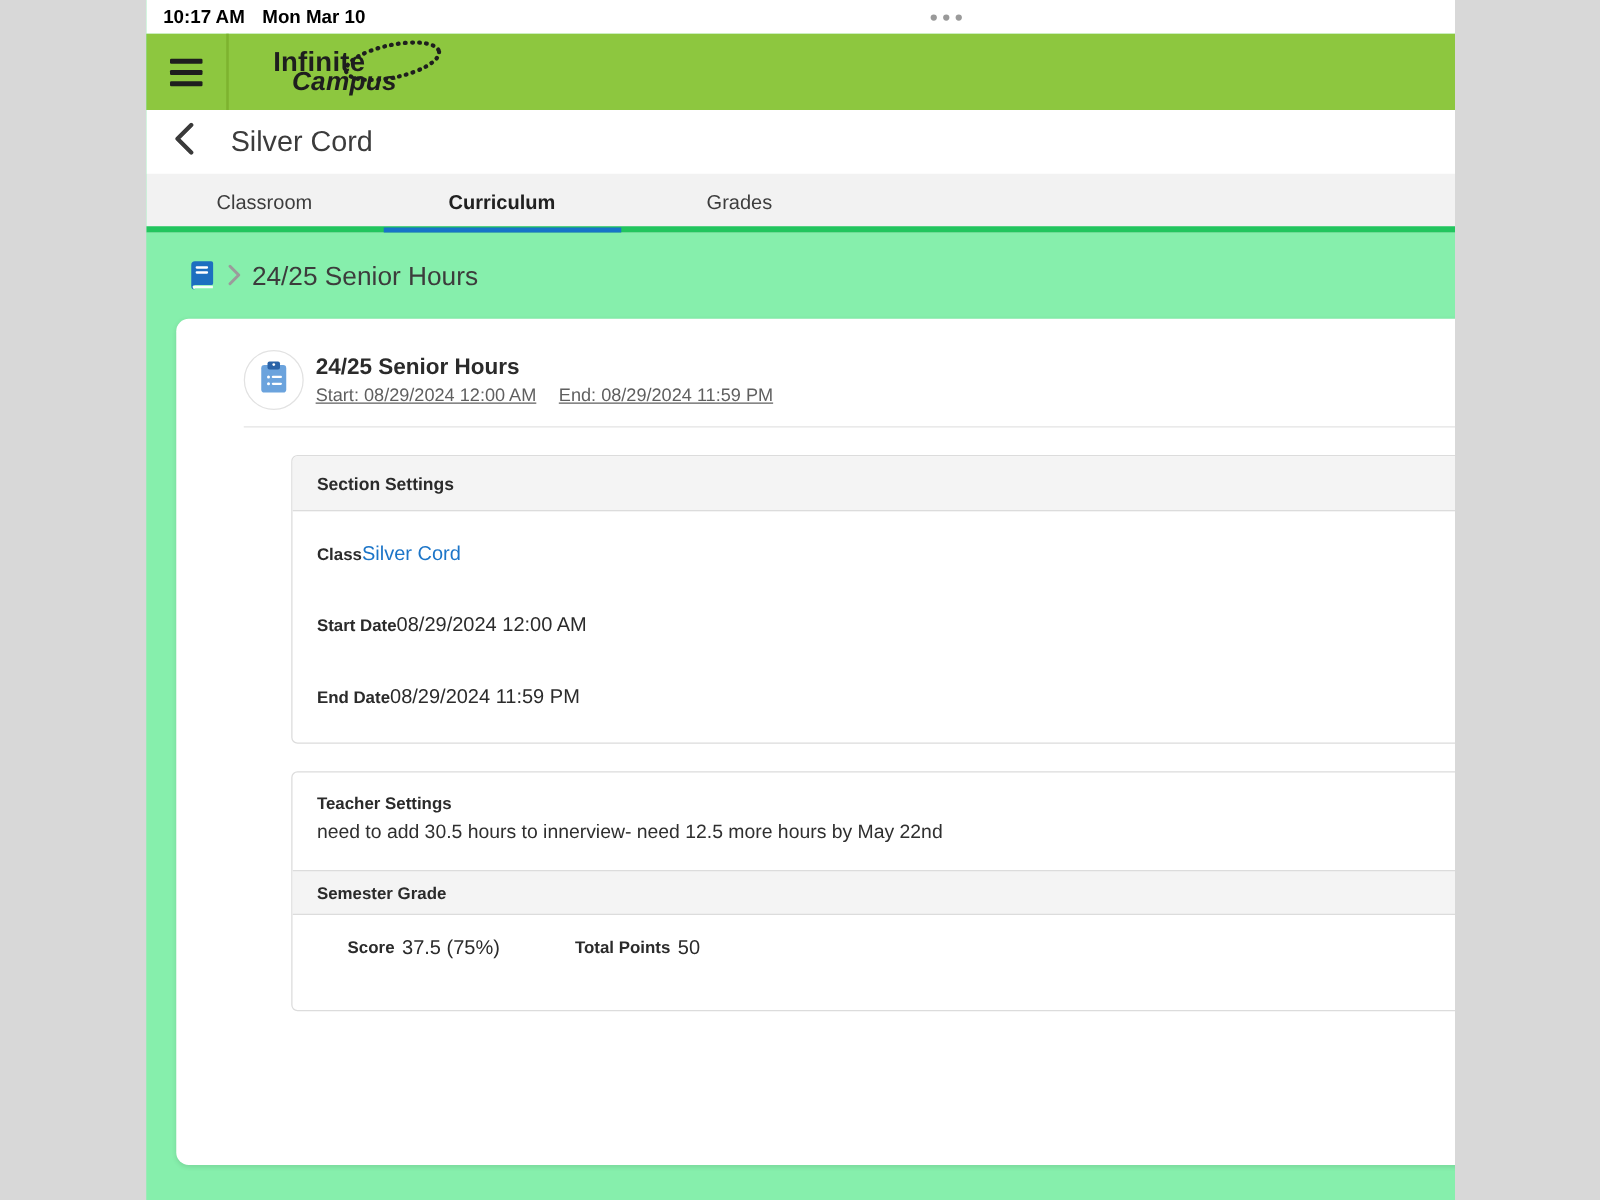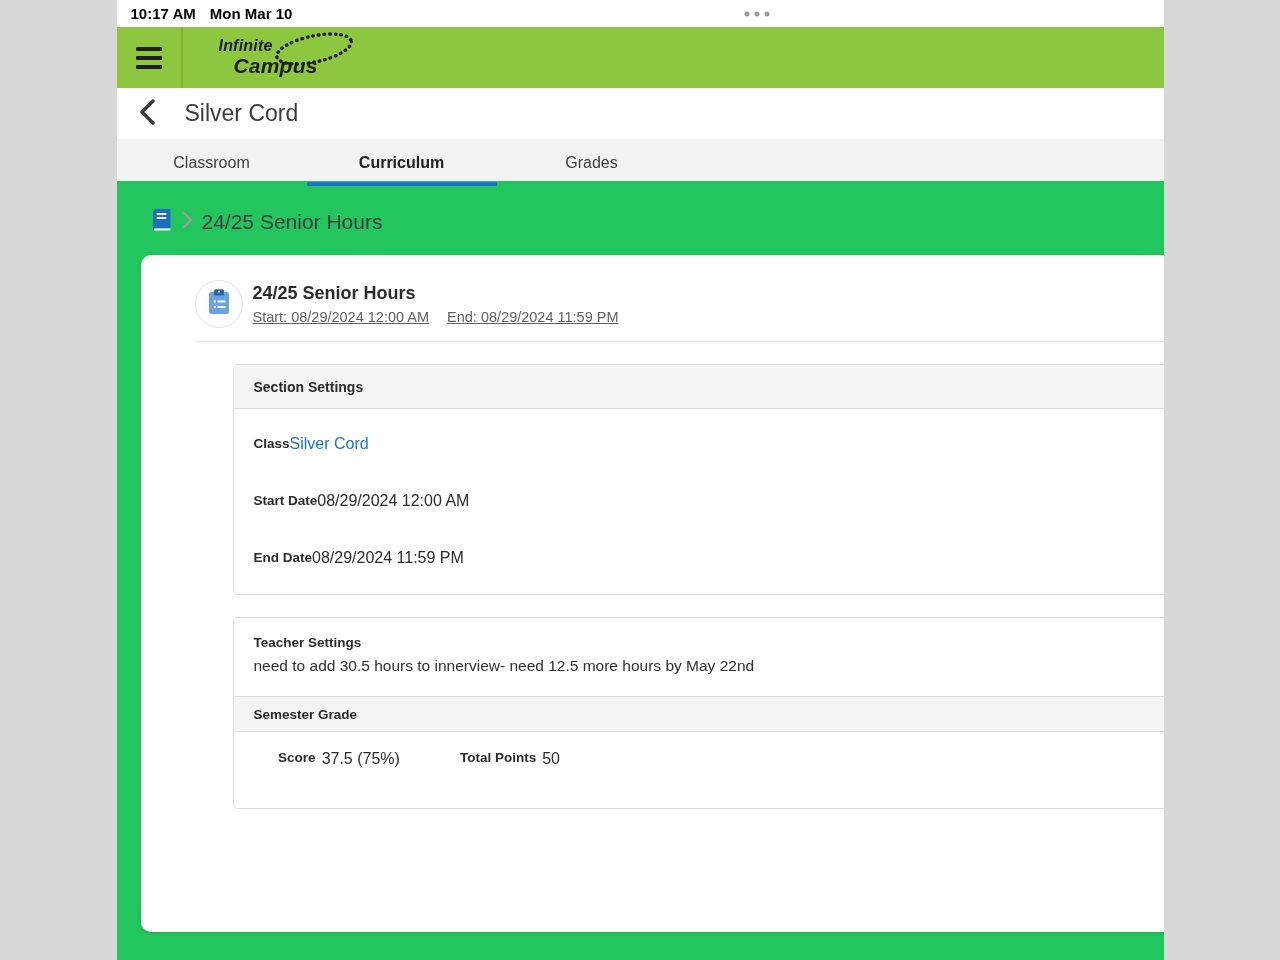--- a/index.html
+++ b/index.html
@@ -1,19 +1,19 @@
 <!DOCTYPE html>
 <html><head>
 <meta charset="utf-8">
 <style>
   * { margin:0; padding:0; box-sizing:border-box; }
   html,body { background:#d8d8d8; }
   .screen {
     position:relative; width:1047px; height:960px; margin:0 auto;
-    background:#22c55e; overflow:hidden;
+    background:#86efac; overflow:hidden;
     font-family:"Liberation Sans", sans-serif; color:#333;
   }
 
   
   .status-bar {
     position:absolute; top:0; left:0; width:1280px; height:27px;
     background:#ffffff; display:flex; align-items:center; justify-content:space-between;
     padding:0 14px; font-size:15px; font-weight:700; color:#000;
   }
   .status-left { display:flex; gap:14px; align-items:center; }
@@ -29,21 +29,21 @@
     position:absolute; top:27px; left:0; width:1280px; height:61px;
     background:#8dc73f; display:flex; align-items:center;
   }
   .hamburger-btn {
     width:66px; height:61px; display:flex; align-items:center; justify-content:center;
     border-right:2px solid #7db32f; cursor:pointer; flex:0 0 auto;
   }
   .hamburger-btn .bars { display:flex; flex-direction:column; gap:5px; }
   .hamburger-btn .bar { width:26px; height:4px; background:#1e1e1e; border-radius:1px; }
   .ic-logo { position:relative; margin-left:30px; width:140px; height:46px; flex:0 0 auto; }
-  .ic-logo .l1 { position:absolute; left:6px; top:2px; font-style:italic; font-weight:700; font-size:16px; color:#1e1e1e; letter-spacing:.2px; }
+  .ic-logo .l1 { position:absolute; left:6px; top:2px; font-weight:700; font-size:22px; color:#1e1e1e; letter-spacing:.2px; }
   .ic-logo .l2 { position:absolute; left:21px; top:19px; font-style:italic; font-weight:700; font-size:21px; color:#1e1e1e; letter-spacing:.2px; }
   .ic-logo svg { position:absolute; left:58px; top:-4px; }
   .header-spacer { flex:1; }
   .header-icon-btn { width:66px; height:61px; display:flex; align-items:center; justify-content:center; cursor:pointer; }
   .header-divider { width:2px; height:61px; background:#7db32f; }
 
   
   .nav-bar {
     position:absolute; top:88px; left:0; width:1280px; height:52px; background:#fff;
     display:flex; align-items:center; border-bottom:1px solid rgba(0,0,0,.05);

